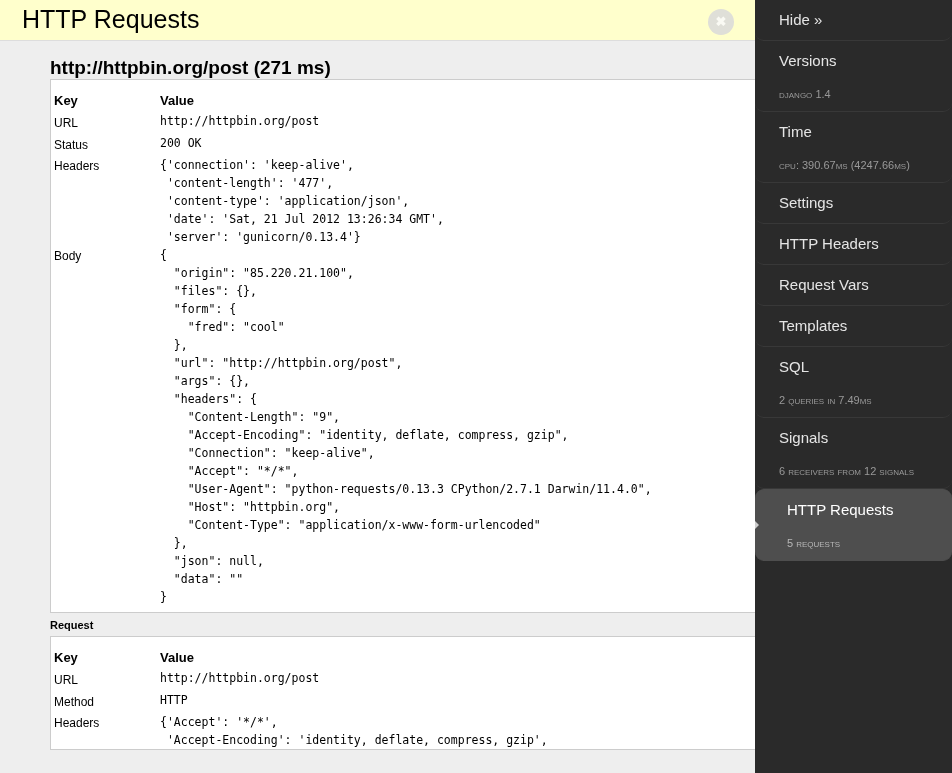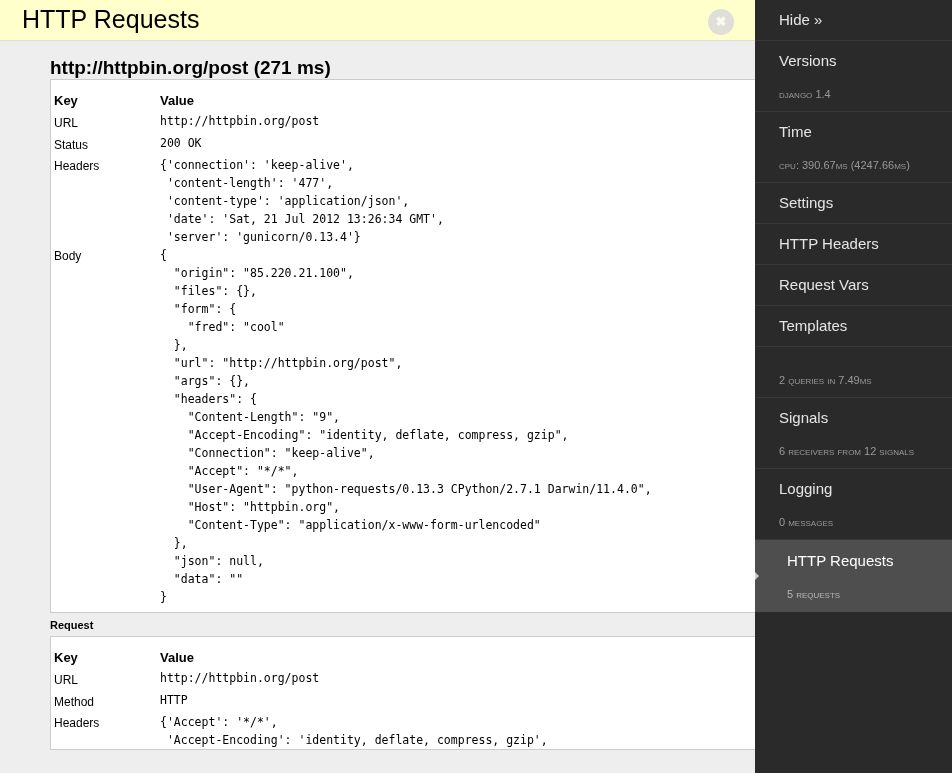--- a/index.html
+++ b/index.html
@@ -146,20 +146,21 @@
     height: 773px;
     background: #2a2a2a;
     overflow: hidden;
   }
   .side-item {
     position: relative;
     padding: 10px 0 9px 24px;
     border-bottom: 1px solid #383838;
     cursor: pointer;
     box-sizing: border-box;
+    border-radius: 9px;
   }
   .side-item .side-title {
     display: block;
     font-size: 15px;
     color: #e5e5e5;
     line-height: 20px;
     font-weight: normal;
   }
   .side-item .side-sub {
     display: block;
@@ -305,29 +306,26 @@
       <div class="side-item no-sub">
         <span class="side-title">HTTP Headers</span>
       </div>
       <div class="side-item no-sub">
         <span class="side-title">Request Vars</span>
       </div>
       <div class="side-item no-sub">
         <span class="side-title">Templates</span>
       </div>
       <div class="side-item">
+        <span class="side-title">SQL</span>
         <span class="side-sub">2 queries in 7.49ms</span>
       </div>
       <div class="side-item">
         <span class="side-title">Signals</span>
         <span class="side-sub">6 receivers from 12 signals</span>
-      </div>
-      <div class="side-item">
-        <span class="side-title">Logging</span>
-        <span class="side-sub">0 messages</span>
       </div>
       <div class="side-item active">
         <span class="side-arrow"></span>
         <span class="side-title">HTTP Requests</span>
         <span class="side-sub">5 requests</span>
       </div>
     </div>
 </div>
 
 </body></html>

